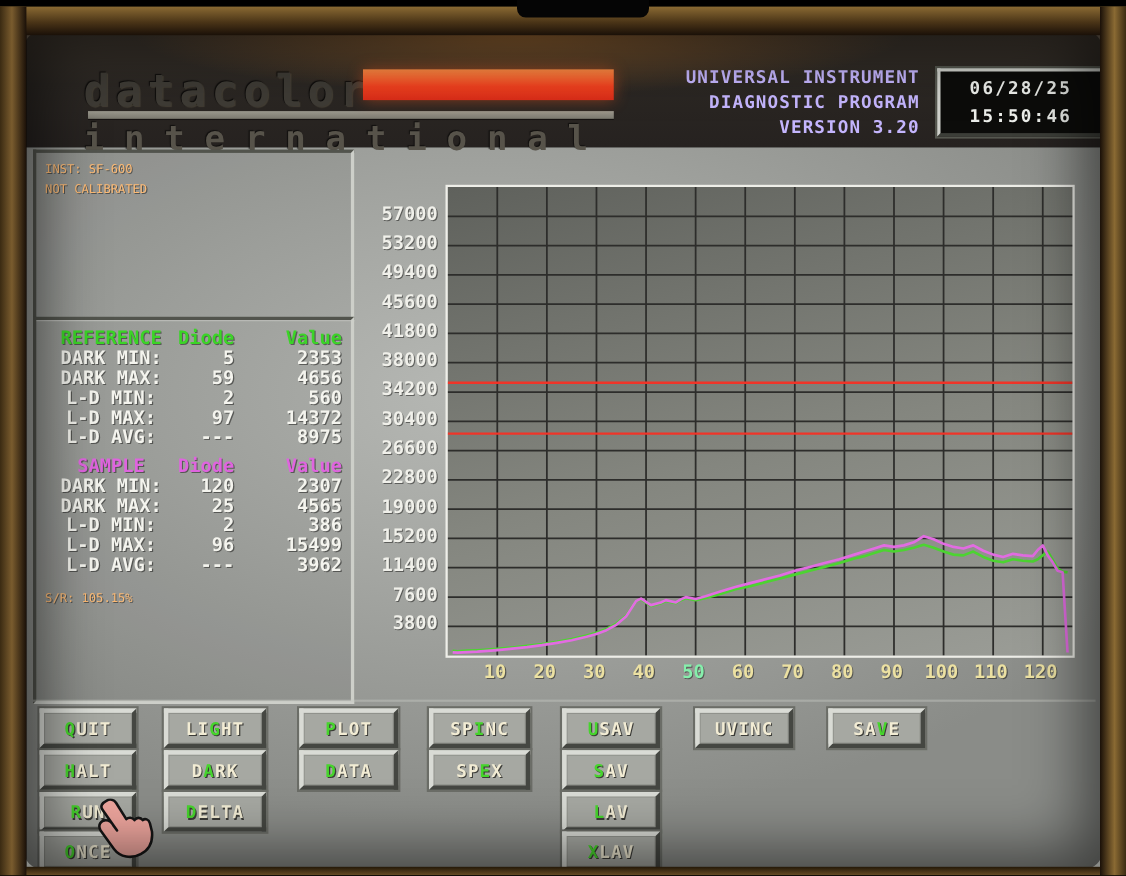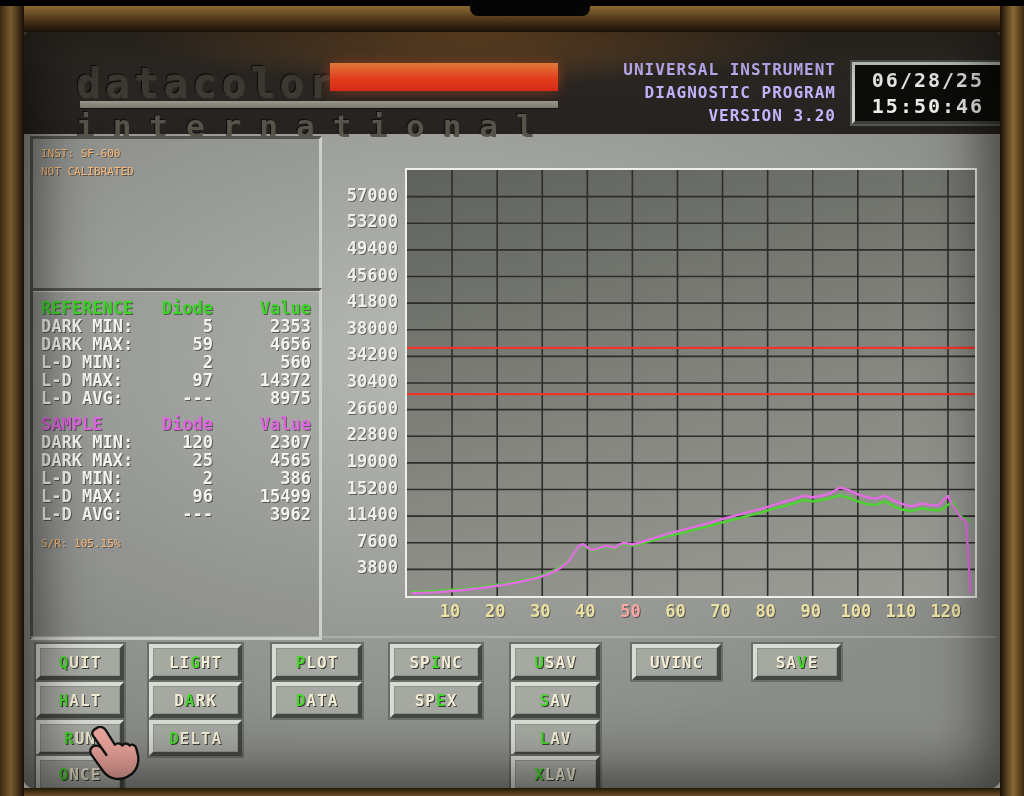--- a/index.html
+++ b/index.html
@@ -27,30 +27,30 @@
   .logo-sep{position:absolute;left:80px;top:101px;width:478px;height:7px;
          background:linear-gradient(180deg,#9b998e,#7c7a70);box-shadow:0 1px 0 rgba(0,0,0,.5);}
   .logo2{position:absolute;left:76px;top:108px;font-size:31px;font-weight:bold;letter-spacing:18px;color:#57534a;
          text-shadow:-1px -1px 1px rgba(0,0,0,.6);}
   .red-bar{position:absolute;left:330px;top:63px;width:228px;height:28px;
          background:linear-gradient(180deg,#ff8a42 0%,#f0411f 55%,#d92c18 100%);box-shadow:0 0 14px rgba(255,90,30,.45);}
   .prog-title{position:absolute;left:566px;top:58px;width:270px;text-align:right;font-size:16px;font-weight:bold;
          line-height:23px;letter-spacing:1px;color:#c4b5fd;}
   .clock{position:absolute;left:852px;top:62px;width:146px;height:54px;background:#0c0c0a;text-align:center;
          border:3px solid;border-color:#cfd1cb #3c3e38 #3c3e38 #cfd1cb;box-shadow:0 0 0 2px #55574f;
-         color:#eceeea;font-size:20px;font-weight:bold;letter-spacing:2px;line-height:26px;padding-top:2px;}
+         color:#eceeea;font-size:16px;font-weight:bold;letter-spacing:2px;line-height:26px;padding-top:2px;}
   
   .panel{position:absolute;border:3px solid;border-color:#52544d #cdcfc9 #cdcfc9 #52544d;background:rgba(0,0,0,0.04);}
   .panel-inst{left:30px;top:136px;width:286px;height:144px;padding:6px 0 0 0;}
   .panel-data{left:30px;top:288px;width:286px;height:338px;padding:8px 0 0 0;}
   .ptext{font-size:11px;line-height:18px;font-weight:normal;color:#fdba74;padding:0 8px;
          text-shadow:1px 1px 0 rgba(30,30,28,.55);white-space:pre;}
   .trow{display:flex;font-size:17px;line-height:18px;font-weight:bold;color:#f4f4ee;padding:0 8px;
         text-shadow:1px 1px 0 rgba(30,30,28,.55);}
-  .trow .tl{width:120px;}
+  .trow .tl{width:120px;text-align:center;}
   .trow .td{width:52px;text-align:right;}
   .trow .tv{flex:1;text-align:right;}
   .gap8{height:8px;}
   .gap12{height:12px;}
   
   .chart-title{position:absolute;left:420px;top:137px;width:545px;text-align:center;font-size:18px;font-weight:bold;
          letter-spacing:1.5px;color:#f2f2ea;text-shadow:1px 1px 0 rgba(30,30,28,.6);}
   .plot{position:absolute;left:405px;top:168px;width:568px;height:426px;border:2px solid #eeeee8;
          background:linear-gradient(165deg,#5f615c 0%,#84867f 55%,#9b9d97 100%);}
   .ytick{position:absolute;left:330px;width:68px;text-align:right;font-size:17px;font-weight:bold;color:#f0f0ea;
@@ -213,21 +213,21 @@
       <div class="ytick" style="top: 264.5px;">45600</div>
       <div class="ytick" style="top: 237.875px;">49400</div>
       <div class="ytick" style="top: 211.25px;">53200</div>
       <div class="ytick" style="top: 184.625px;">57000</div>
     </div>
   <div id="xticks">
       <div class="xtick" style="left: 427.079px; color: rgb(236, 225, 162);">10</div>
       <div class="xtick" style="left: 472.159px; color: rgb(236, 225, 162);">20</div>
       <div class="xtick" style="left: 517.238px; color: rgb(236, 225, 162);">30</div>
       <div class="xtick" style="left: 562.317px; color: rgb(236, 225, 162);">40</div>
-      <div class="xtick" style="left: 607.397px; color: #fca5a5; text-align: center;">50</div>
+      <div class="xtick" style="left: 607.397px; color: #86efac; text-align: center;">50</div>
       <div class="xtick" style="left: 652.476px; color: rgb(236, 225, 162);">60</div>
       <div class="xtick" style="left: 697.556px; color: rgb(236, 225, 162);">70</div>
       <div class="xtick" style="left: 742.635px; color: rgb(236, 225, 162);">80</div>
       <div class="xtick" style="left: 787.714px; color: rgb(236, 225, 162);">90</div>
       <div class="xtick" style="left: 832.794px; color: rgb(236, 225, 162);">100</div>
       <div class="xtick" style="left: 877.873px; color: rgb(236, 225, 162);">110</div>
       <div class="xtick" style="left: 922.952px; color: rgb(236, 225, 162);">120</div>
     </div>
 
   <div class="ridge"></div>

